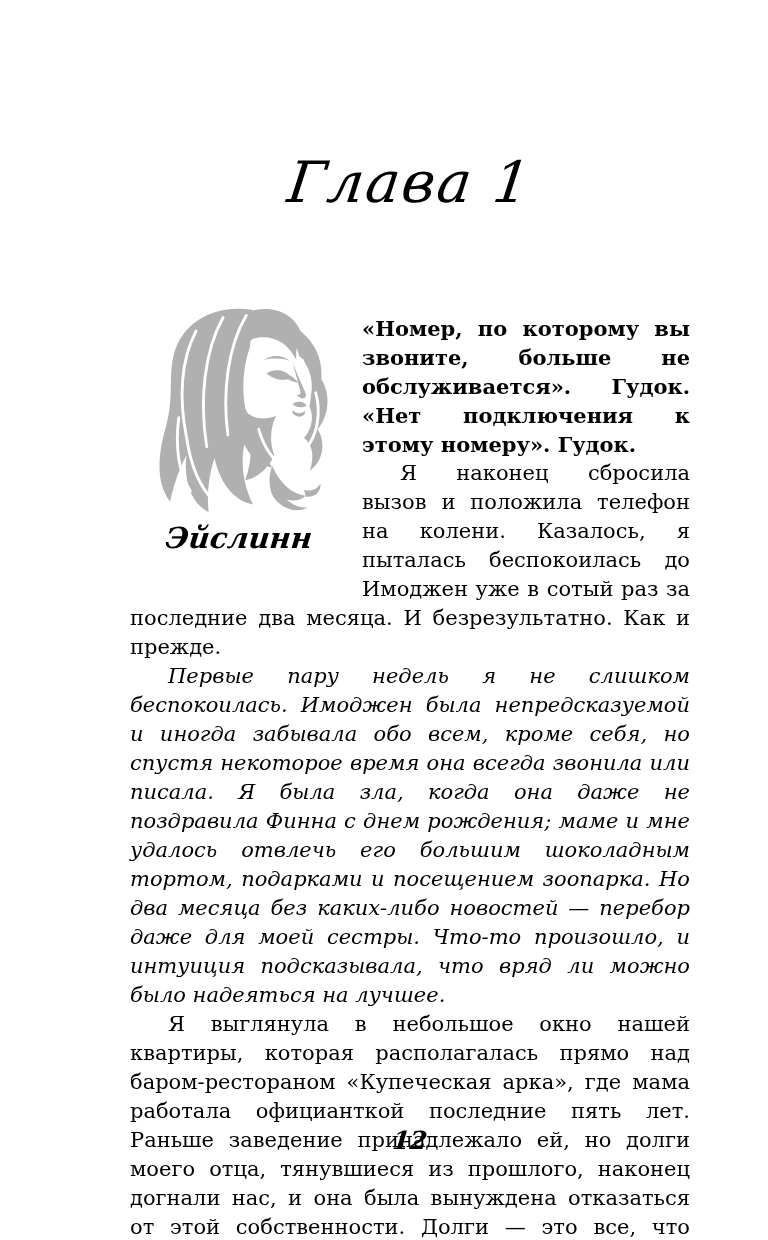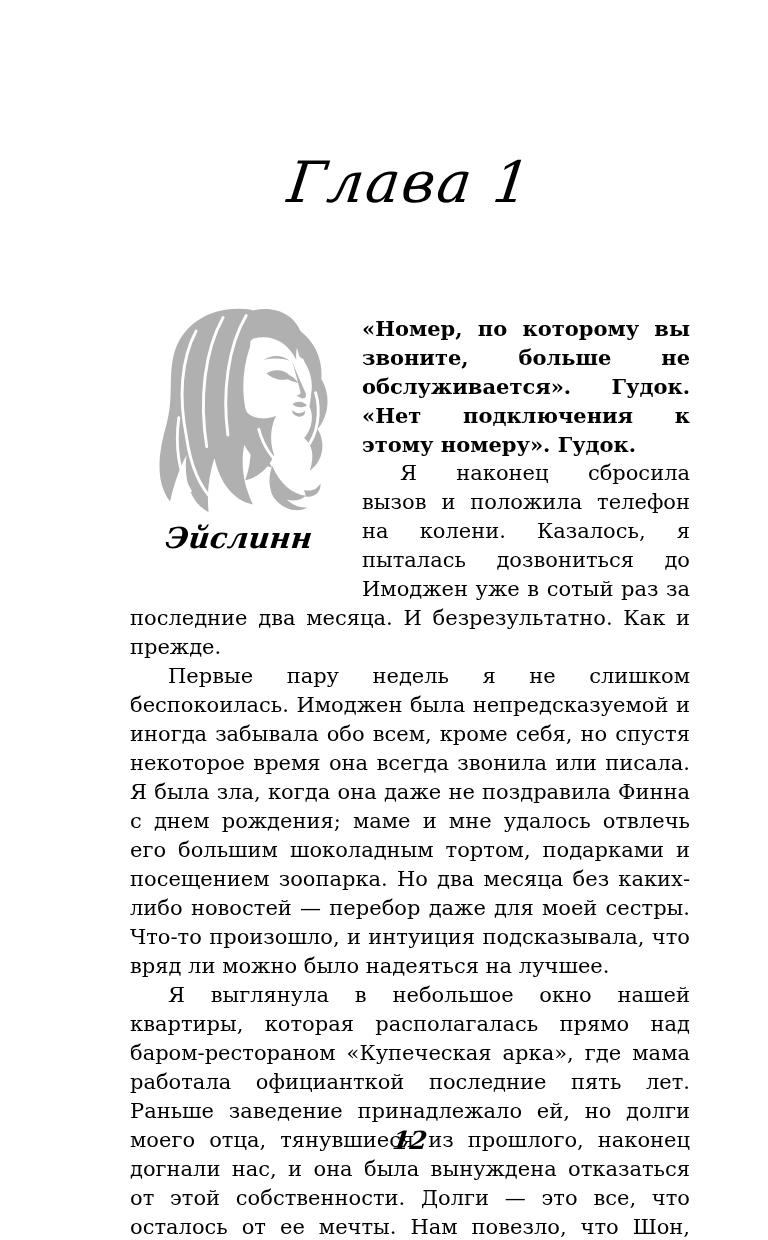--- a/index.html
+++ b/index.html
@@ -26,21 +26,21 @@
     margin:92px 0 0 0;
     padding:0 78px 0 130px;
     width:560px;
     font-size:21px;
     line-height:29px;
     text-align:justify;
     hyphens:auto;
   }
   .body-text p{margin:0;text-indent:38px;}
   .body-text p.no-indent{text-indent:0;font-weight:bold;}
-  .body-text p.clear-float{clear:left;}
+  .body-text p.clear-float{clear:left;font-style:italic;}
   .figure{
     float:left;
     width:218px;
     margin:-10px 14px 24px 0;
     text-align:center;
   }
   .figure svg{display:block;width:210px;height:212px;margin:0 auto;}
   .figure figcaption{
     margin-top:4px;
     font-size:29px;
@@ -112,21 +112,21 @@
           <path d="M40 118 C36 148 40 176 52 194"></path>
           <path d="M168 58 C176 76 178 96 172 114"></path>
           <path d="M182 92 C188 112 184 136 172 150"></path>
           <path d="M123 130 C128 148 138 162 150 170"></path>
         </g>
       </svg>
       <figcaption>Эйслинн</figcaption>
     </figure>
 
     <p class="no-indent">«Номер, по которому вы звоните, больше не обслуживается». Гудок. «Нет подключения к этому номеру». Гудок.</p>
-    <p>Я наконец сбросила вызов и положила телефон на колени. Казалось, я пыталась дозвониться до Имоджен уже в сотый раз за последние два месяца. И безрезультатно. Как и прежде.</p>
+    <p>Я наконец сбросила вызов и положила телефон на колени. Казалось, я пыталась беспокоилась до Имоджен уже в сотый раз за последние два месяца. И безрезультатно. Как и прежде.</p>
     <p class="clear-float">Первые пару недель я не слишком беспокоилась. Имоджен была непредсказуемой и иногда забывала обо всем, кроме себя, но спустя некоторое время она всегда звонила или писала. Я была зла, когда она даже не поздравила Финна с днем рождения; маме и мне удалось отвлечь его большим шоколадным тортом, подарками и посещением зоопарка. Но два месяца без каких-либо новостей — перебор даже для моей сестры. Что-то произошло, и интуиция подсказывала, что вряд ли можно было надеяться на лучшее.</p>
     <p>Я выглянула в небольшое окно нашей квартиры, которая располагалась прямо над баром-рестораном «Купеческая арка», где мама работала официанткой последние пять лет. Раньше заведение принадлежало ей, но долги моего отца, тянувшиеся из прошлого, наконец догнали нас, и она была вынуждена отказаться от этой собственности. Долги — это все, что осталось от ее мечты. Нам повезло, что Шон, новый владелец, был душкой и буквально сох по маме.</p>
 
   </div>
 
   <div class="page-number">12</div>
 
 </div>
 
 </body></html>

